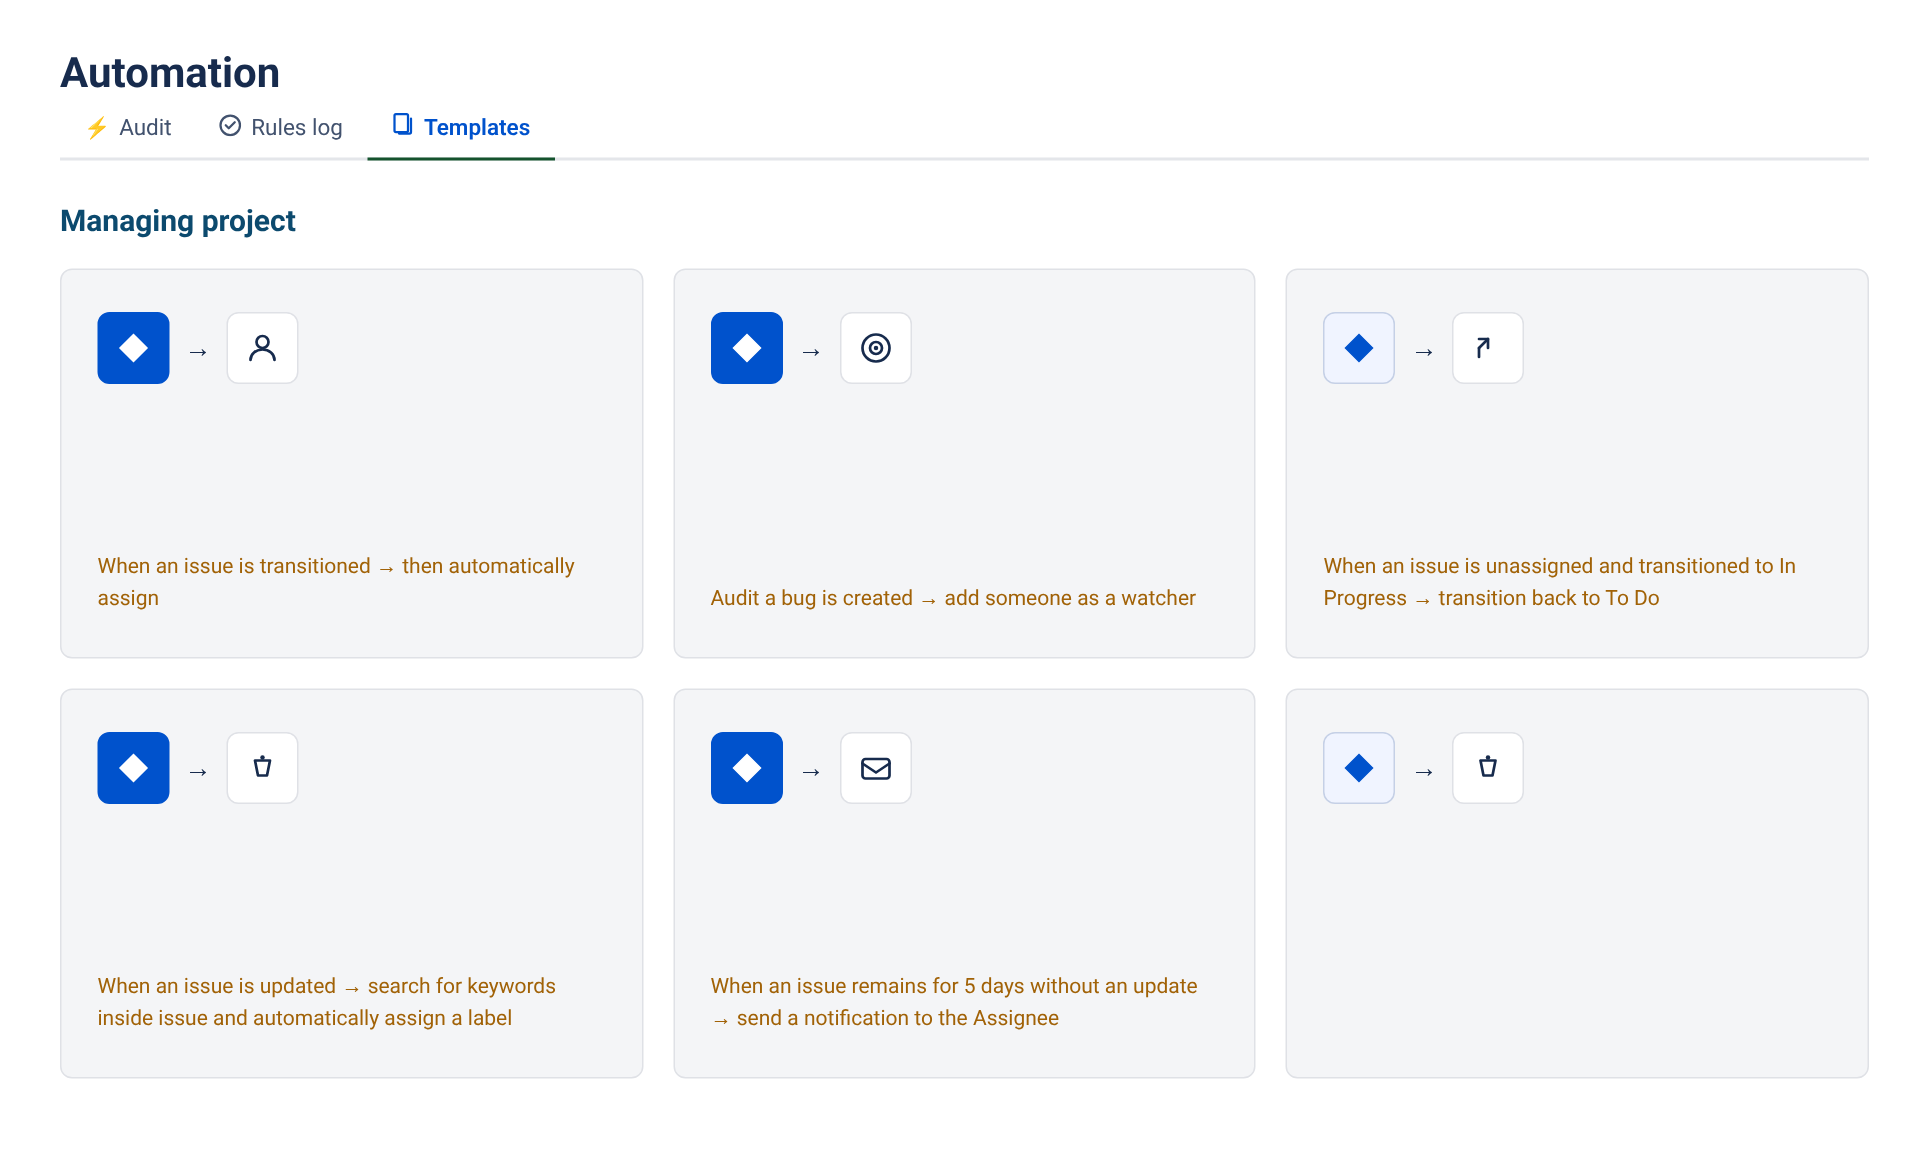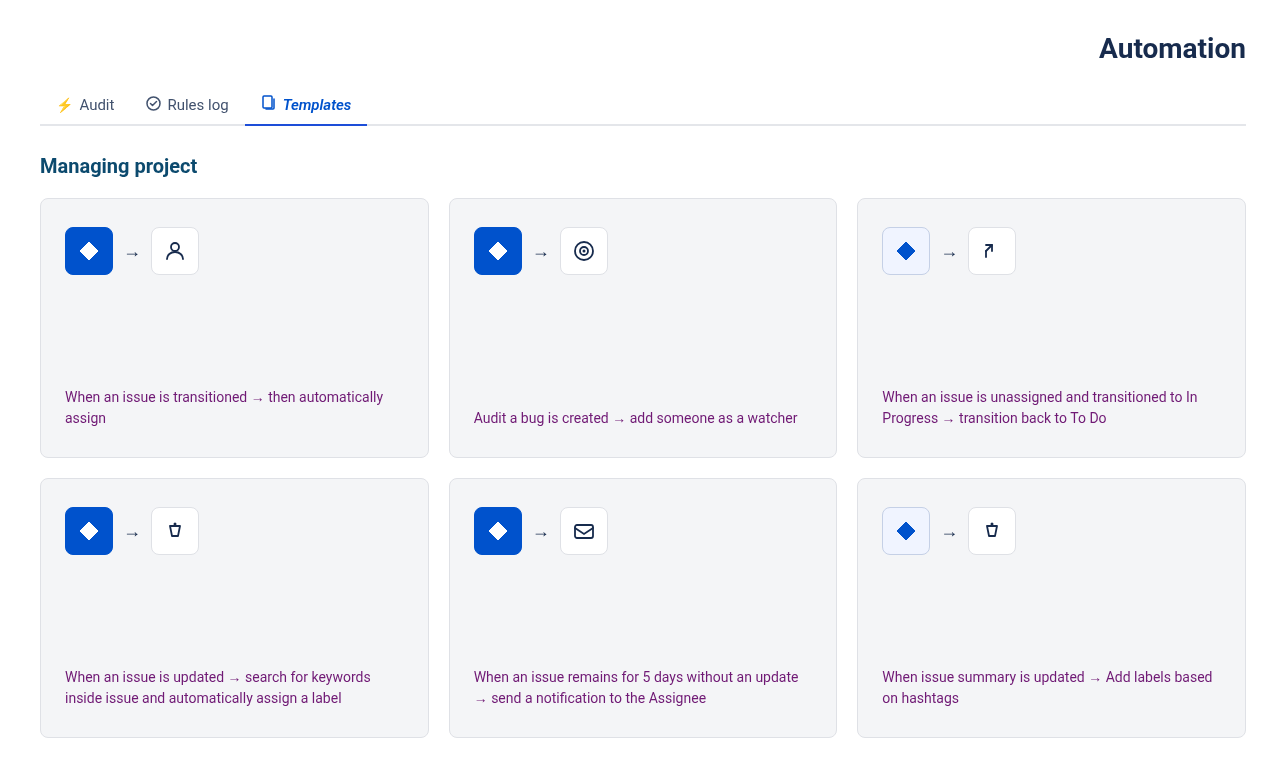--- a/index.html
+++ b/index.html
@@ -10,22 +10,20 @@
       min-height: 782px;
       width: 1286px;
     }
     .page-wrapper {
       padding: 32px 40px;
     }
     .page-title {
       font-size: 28px;
       font-weight: 700;
       color: #172b4d;
-      margin-bottom: 20px;
-      text-align: right;
     }
     .tabs {
       display: flex;
       align-items: center;
       gap: 0;
       border-bottom: 2px solid #e4e6ea;
       margin-bottom: 28px;
     }
     .tab {
       display: flex;
@@ -34,23 +32,22 @@
       padding: 10px 16px;
       cursor: pointer;
       font-size: 15px;
       color: #42526e;
       border-bottom: 2px solid transparent;
       margin-bottom: -2px;
       text-decoration: none;
     }
     .tab.active {
       color: #0052cc;
-      border-bottom: 2px solid #1d4ed8;
+      border-bottom: 2px solid #14532d;
       font-weight: 600;
-      font-style: italic;
     }
     .tab-icon {
       font-size: 14px;
     }
     .section-title {
       font-size: 20px;
       font-weight: 700;
       color: #0c4a6e;
       margin-bottom: 20px;
     }
@@ -95,21 +92,21 @@
       color: #172b4d;
       font-size: 18px;
       font-weight: 600;
     }
     .diamond-svg {
       width: 24px;
       height: 24px;
     }
     .card-description {
       font-size: 14px;
-      color: #701a75;
+      color: #a16207;
       line-height: 1.5;
       margin-top: auto;
     }
   </style>
 </head>
 <body>
 
 <div class="page-wrapper">
   <h1 class="page-title">Automation</h1>
 
@@ -242,17 +239,16 @@
           </svg>
         </div>
         <span class="arrow-icon">→</span>
         <div class="icon-box">
           <svg width="24" height="24" viewBox="0 0 24 24" fill="none">
             <path d="M7 7h10l-2 10H9L7 7z" stroke="#172b4d" stroke-width="1.8" stroke-linejoin="round"></path>
             <circle cx="12" cy="5" r="1.5" fill="#172b4d"></circle>
           </svg>
         </div>
       </div>
-      <p class="card-description">When issue summary is updated → Add labels based on hashtags</p>
     </div>
 
   </div>
 </div>
 
 </body></html>

